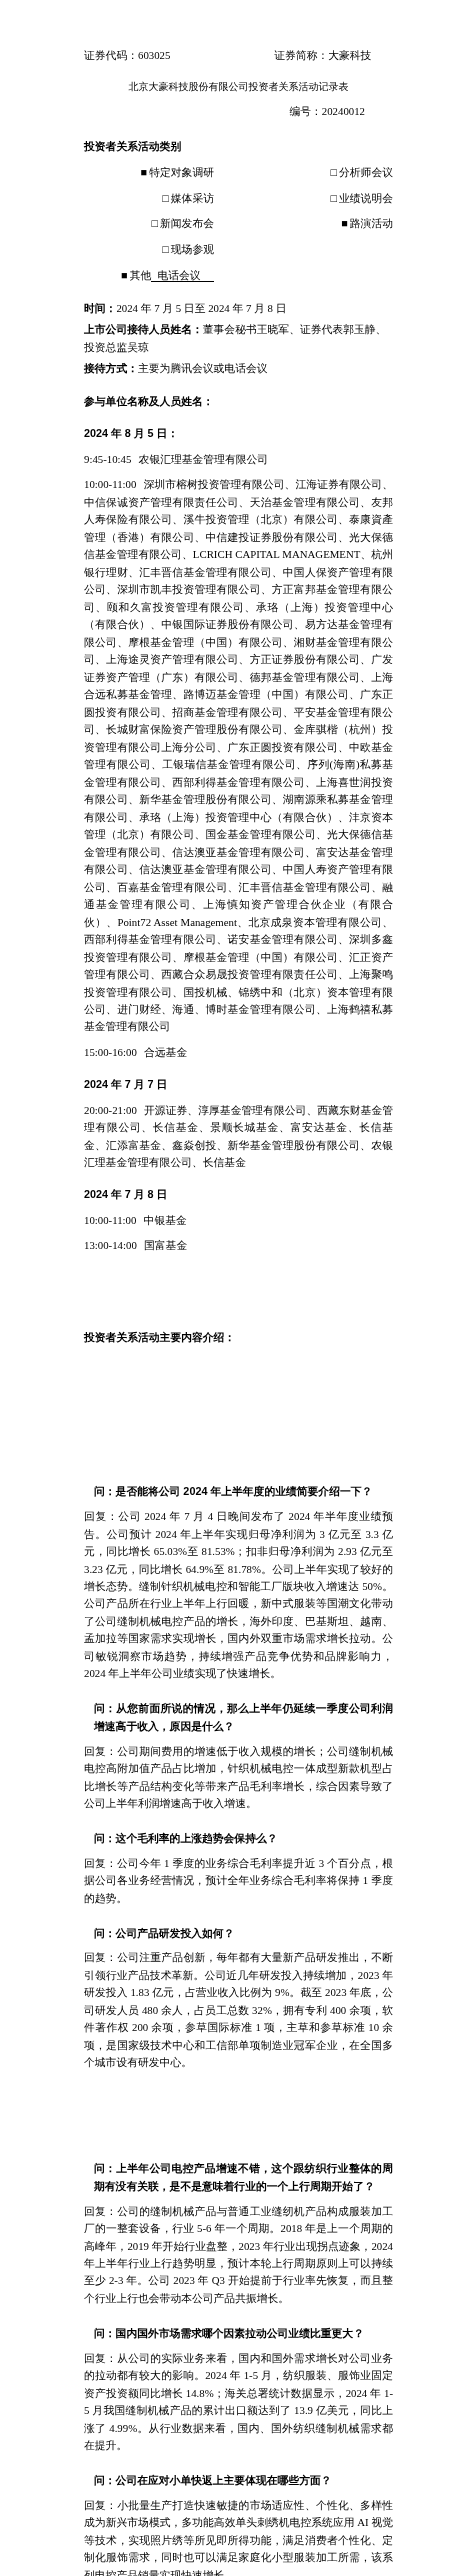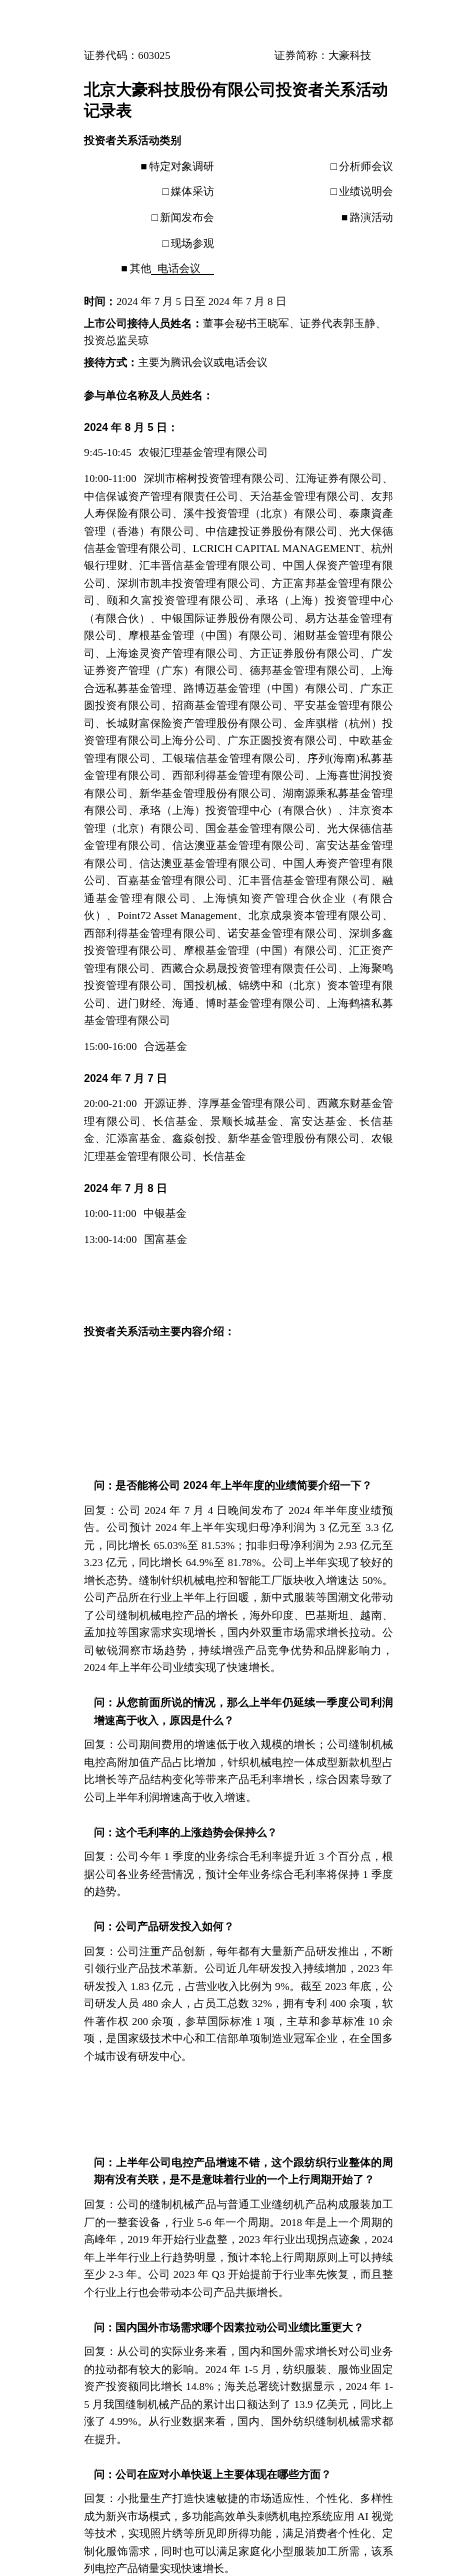--- a/index.html
+++ b/index.html
@@ -12,21 +12,21 @@
     background:#ffffff;
     color:#000000;
     padding:47px 68px 41px 84px;
     font-family:"Liberation Serif","DejaVu Serif",serif;
     font-size:10.8px;
     line-height:1.62;
   }
   .hdr-row{display:flex;justify-content:space-between;margin-right:21.6px;}
   .doc-title{
     font-family:"Liberation Sans","DejaVu Sans",sans-serif;
-    font-weight:bold;font-size:16px;text-align:left;
+    font-weight:normal;font-size:10px;text-align:center;
     margin:15.5px 0 10.3px 0;line-height:1.3;
   }
   .serial{text-align:right;margin:0 28px 17.5px 0;}
   .heiti{font-family:"Liberation Sans","DejaVu Sans",sans-serif;font-weight:bold;}
   .section-heading{
     font-family:"Liberation Sans","DejaVu Sans",sans-serif;
     font-weight:bold;margin:5.2px 0 8.2px 0;
   }
   .cat-grid{display:grid;grid-template-columns:129px 1fr;row-gap:8.2px;margin:3.1px 0 15.5px 1px;text-align:right;}
   .cat-opt{white-space:nowrap;}
@@ -52,20 +52,21 @@
 
 <div class="page">
 
   <div class="hdr-row">
     <span>证券代码：603025</span>
     <span>证券简称：大豪科技</span>
   </div>
 
   <div class="doc-title">北京大豪科技股份有限公司投资者关系活动记录表</div>
 
+  <div class="serial">编号：20240012</div>
 
   <div class="section-heading">投资者关系活动类别</div>
 
   <div class="cat-grid" id="cat-grid">
       <div class="cat-opt"><span class="cbox">■</span><span>特定对象调研</span></div>
       <div class="cat-opt"><span class="cbox">□</span><span>分析师会议</span></div>
       <div class="cat-opt"><span class="cbox">□</span><span>媒体采访</span></div>
       <div class="cat-opt"><span class="cbox">□</span><span>业绩说明会</span></div>
       <div class="cat-opt"><span class="cbox">□</span><span>新闻发布会</span></div>
       <div class="cat-opt"><span class="cbox">■</span><span>路演活动</span></div>

